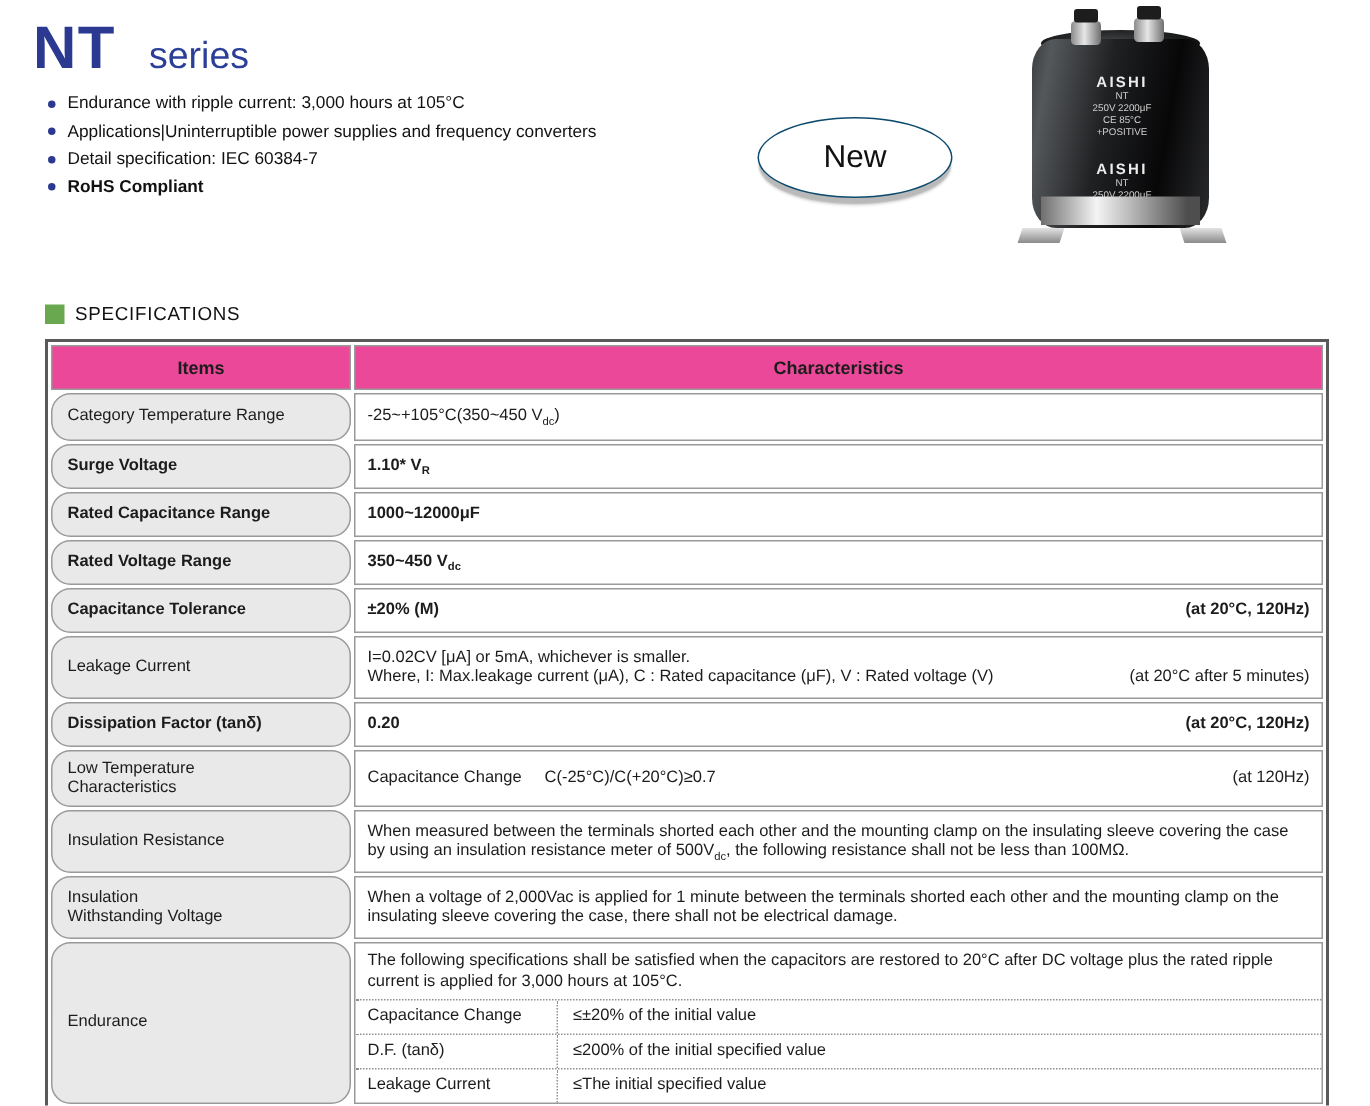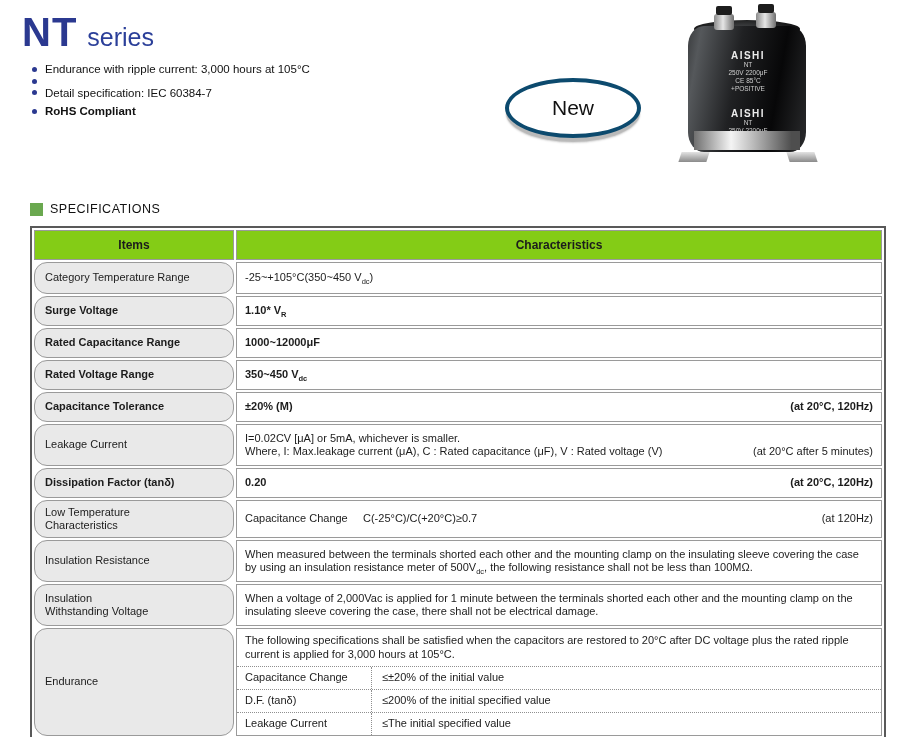--- a/index.html
+++ b/index.html
@@ -2,28 +2,28 @@
 <html><head>
 <meta charset="utf-8">
 <style>
   html,body{margin:0;padding:0;background:#fff;}
   body{width:913px;height:737px;font-family:"Liberation Sans","DejaVu Sans",sans-serif;color:#1c1c1c;overflow:hidden;position:relative;}
 
   
   .hdr{position:relative;height:198px;}
   .title-row{display:flex;align-items:baseline;padding:12px 0 0 22px;}
   .series-code{font-size:40px;font-weight:bold;color:#2b3990;letter-spacing:1px;line-height:1;}
-  .series-word{font-size:25px;color:#2b3f99;margin-left:10px;}
+  .series-word{font-size:25px;color:#2b3f99;margin-left:22px;}
   .bullets{margin:8px 0 0 32px;padding:0;list-style:none;}
   .bullets li{display:flex;align-items:center;font-size:11.5px;line-height:18.5px;color:#111;}
   .bullets li .dot{width:5px;height:5px;border-radius:50%;background:#2b3990;margin-right:8px;flex:0 0 5px;}
   .bullets li.b-bold span.txt{font-weight:bold;}
 
   
-  .badge{position:absolute;left:505px;top:78px;width:128px;height:52px;background:#fff;border:4px solid #0c4a6e;border-radius:50%;display:flex;align-items:center;justify-content:center;box-shadow:0 5px 1px -1px #b9b9b9, 0 6px 2px -1px #d9d9d9;}
+  .badge{position:absolute;left:505px;top:78px;width:128px;height:52px;background:#fff;border:1px solid #0c4a6e;border-radius:50%;display:flex;align-items:center;justify-content:center;box-shadow:0 5px 1px -1px #b9b9b9, 0 6px 2px -1px #d9d9d9;}
   .badge .badge-text{font-size:21px;color:#111;}
 
   
   .cap{position:absolute;left:686px;top:4px;width:124px;height:160px;}
   .cap .term{position:absolute;width:20px;height:16px;background:linear-gradient(90deg,#8b8b8b,#e6e6e6 45%,#6f6f6f);border-radius:3px;z-index:3;}
   .cap .term::before{content:"";position:absolute;top:-8px;left:2px;width:16px;height:9px;background:#1d1d1d;border-radius:2px;}
   .cap .t1{left:28px;top:10px;}
   .cap .t2{left:70px;top:8px;}
   .cap .body{position:absolute;left:2px;top:22px;width:118px;height:126px;border-radius:16px/20px;background:linear-gradient(100deg,#3a3c3e 0%,#55585b 10%,#202123 40%,#070708 72%,#2a2b2d 100%);z-index:2;}
   .cap .lid{position:absolute;left:8px;top:16px;width:106px;height:18px;border-radius:50%;background:radial-gradient(ellipse at 45% 40%,#404244,#0e0e0e 75%);z-index:2;}
@@ -38,21 +38,21 @@
 
   
   .sec{display:flex;align-items:center;margin:4px 0 10px 30px;}
   .sec .sq{width:13px;height:13px;background:#6aa84f;margin-right:7px;}
   .sec .sec-title{font-size:12.5px;color:#111;letter-spacing:0.5px;}
 
   
   table.spec{margin-left:30px;width:856px;border-spacing:2px;border:2px solid #595959;background:#fff;table-layout:fixed;}
   col.c-items{width:200px;}
   td{border:1px solid #9a9a9a;font-size:11px;vertical-align:middle;}
-  td.th{background:#84cc16;text-align:center;font-weight:bold;font-size:12px;padding:6px 16px;height:16px;}
+  td.th{background:#ec4899;text-align:center;font-weight:bold;font-size:12px;padding:6px 16px;height:16px;}
   td.item{background:#e9e9e9;padding:3px 10px;line-height:13.5px;border-radius:13px;}
   td.char{background:#fff;padding:3px 8px;line-height:13.5px;}
   .h22{height:22px;font-weight:bold;}
   .h26{height:24px;}
   .h32{height:30px;}
   .h36{height:34px;}
   sub{font-size:7.5px;line-height:0;}
   .flexline{display:flex;justify-content:space-between;align-items:flex-end;}
   .note{white-space:nowrap;padding-left:8px;}
   .lt-label{display:inline-block;width:118px;}
@@ -71,20 +71,21 @@
     <span class="series-code">NT</span>
     <span class="series-word">series</span>
   </div>
   <ul class="bullets">
     <li>
         <span class="dot"></span>
         <span class="txt">Endurance with ripple current: 3,000 hours at 105°C</span>
       </li>
     <li>
         <span class="dot"></span>
+        <span class="txt">Applications|Uninterruptible power supplies and frequency converters</span>
       </li>
     <li>
         <span class="dot"></span>
         <span class="txt">Detail specification: IEC 60384-7</span>
       </li>
     <li class="b-bold">
         <span class="dot"></span>
         <span class="txt">RoHS Compliant</span>
       </li>
   </ul>

